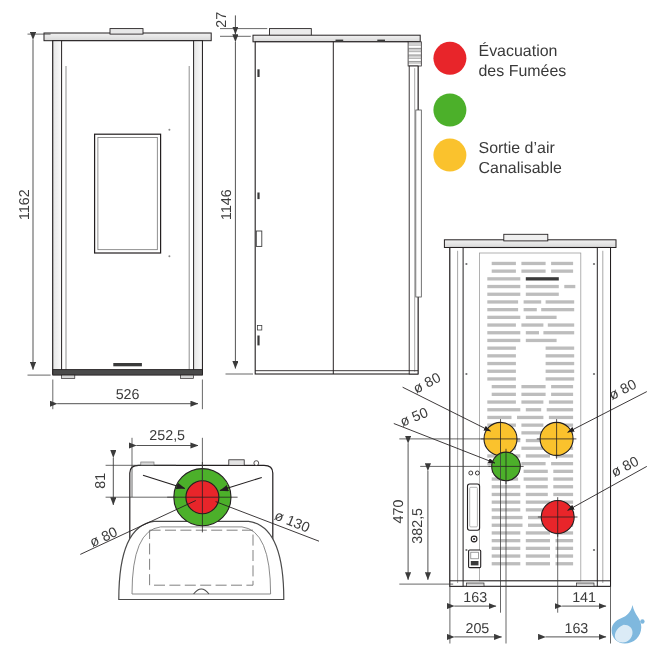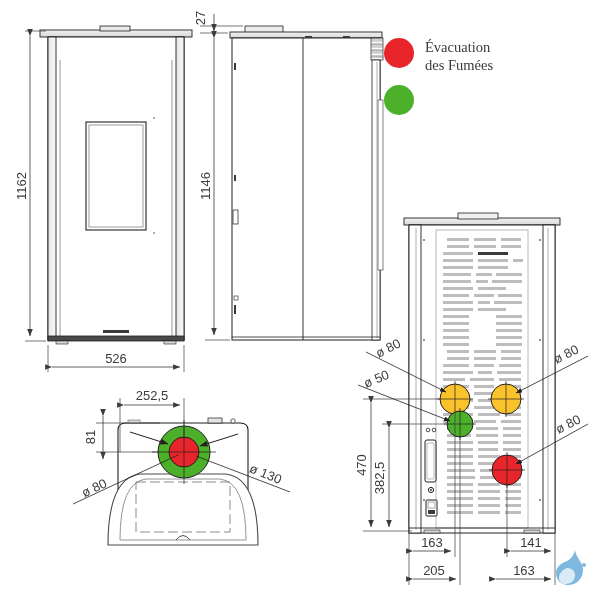--- a/index.html
+++ b/index.html
@@ -1,21 +1,21 @@
 <!DOCTYPE html>
 <html><head>
 <meta charset="utf-8">
 <style>
   html,body{margin:0;padding:0;background:#ffffff;}
   body{width:600px;height:600px;position:relative;overflow:hidden;
        font-family:"Liberation Sans","DejaVu Sans",sans-serif;color:#231f20;}
   .stage{position:absolute;inset:0;}
   svg{display:block;}
   .dimtxt{font-family:"Liberation Sans","DejaVu Sans",sans-serif;font-size:13px;fill:#3b3b3b;}
-  .legend{position:absolute;left:384px;top:38px;width:190px;font-family:Liberation Serif, serif;}
+  .legend{position:absolute;left:394px;top:38px;width:190px;}
   .legrow{display:flex;align-items:flex-start;margin-bottom:11px;}
   .dot{width:30px;height:30px;border-radius:50%;flex:0 0 30px;margin-right:11px;}
   .legtext{font-size:14.5px;line-height:1.22;color:#3a3a3a;padding-top:1px;}
   .wm{position:absolute;left:553px;top:548px;width:40px;height:44px;}
 </style>
 </head>
 <body>
 
 <div class="stage">
 
@@ -399,20 +399,27 @@
     <div class="legrow">
       <div class="dot" style="background:#e8252a"></div>
       <div class="legtext">
         <div>Évacuation</div>
         <div>des Fumées</div>
       </div>
     </div>
     <div class="legrow">
       <div class="dot" style="background:#4cb02a"></div>
     </div>
+    <div class="legrow">
+      <div class="dot" style="background:#fac22d"></div>
+      <div class="legtext">
+        <div>Sortie d’air</div>
+        <div>Canalisable</div>
+      </div>
+    </div>
   </div>
 
   <svg class="wm" viewBox="0 0 40 44">
     <path d="M22,2 C24,12 30,14 30,22 C30,31 23,37 15,37 C8,37 3,32 3,25
              C3,18 9,15 14,13 C18,11 21,7 22,2 Z" fill="#7fb8de"></path>
     <path d="M14,20 C9,22 6,26 6,30 C6,34 9,36 13,36 C18,36 22,32 22,27
              C22,23 19,20 14,20 Z" fill="#ffffff" opacity="0.72"></path>
     <circle cx="31" cy="17" r="2" fill="#7fb8de"></circle>
   </svg>
 

